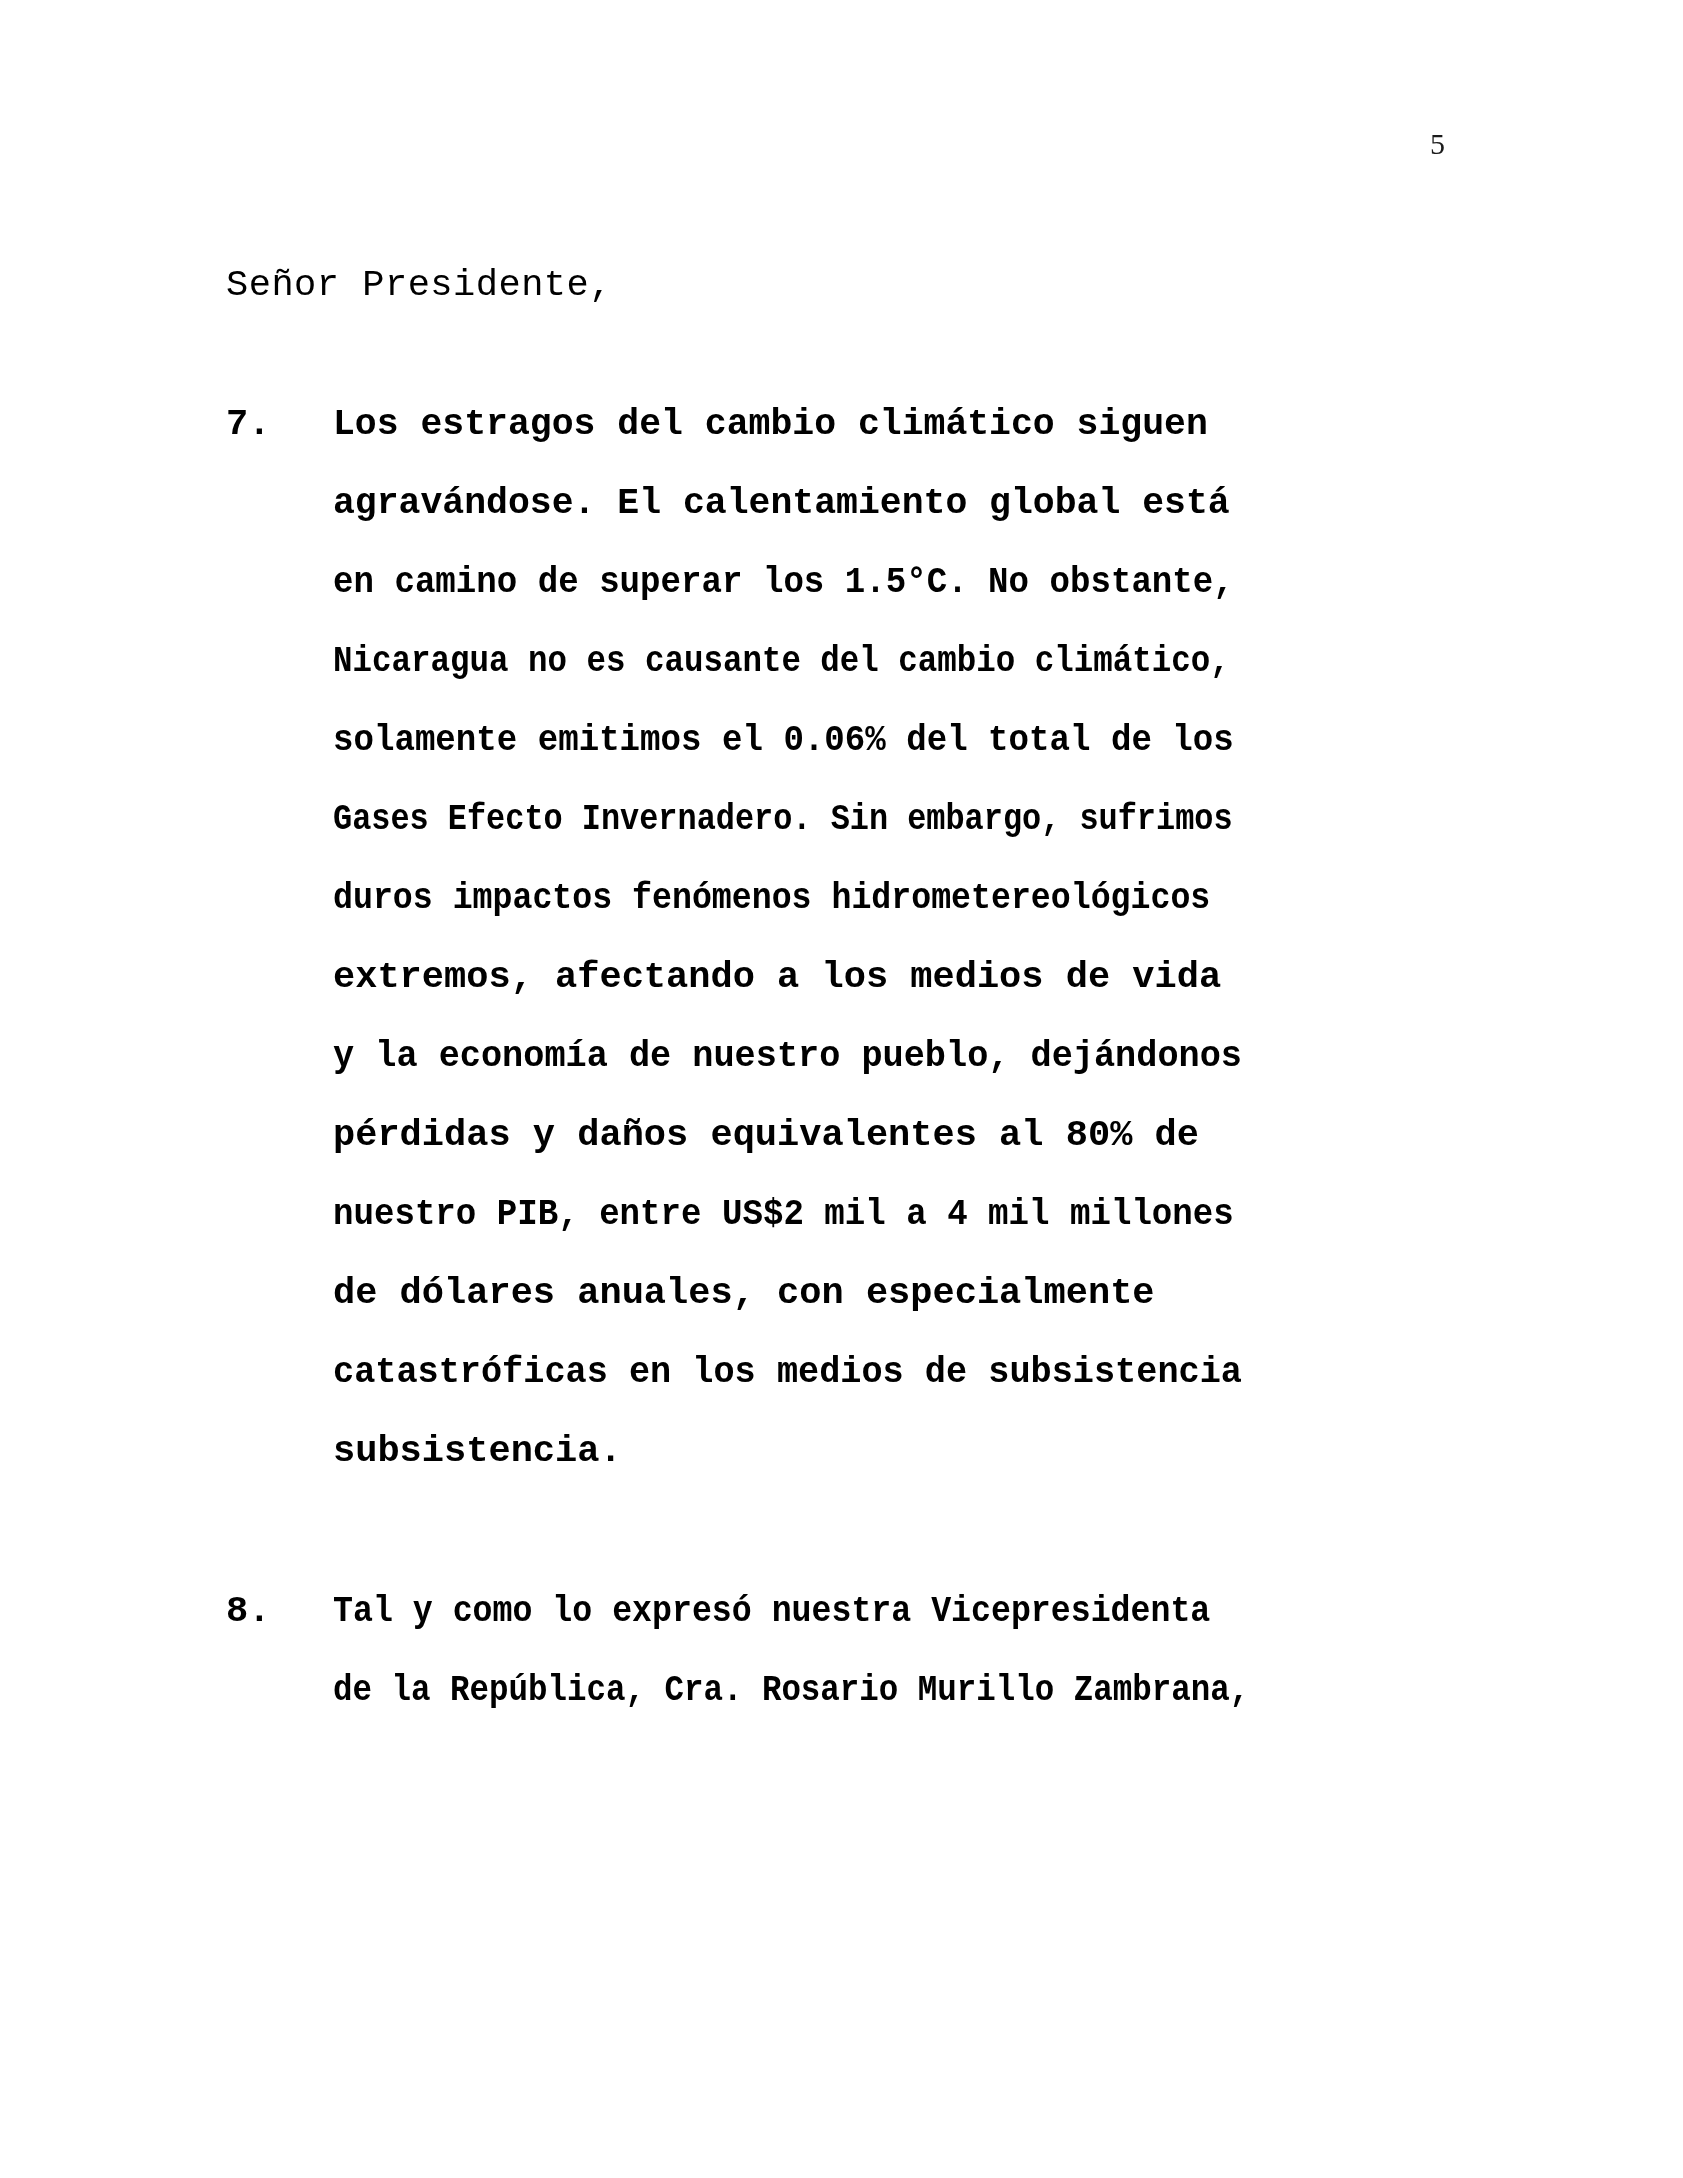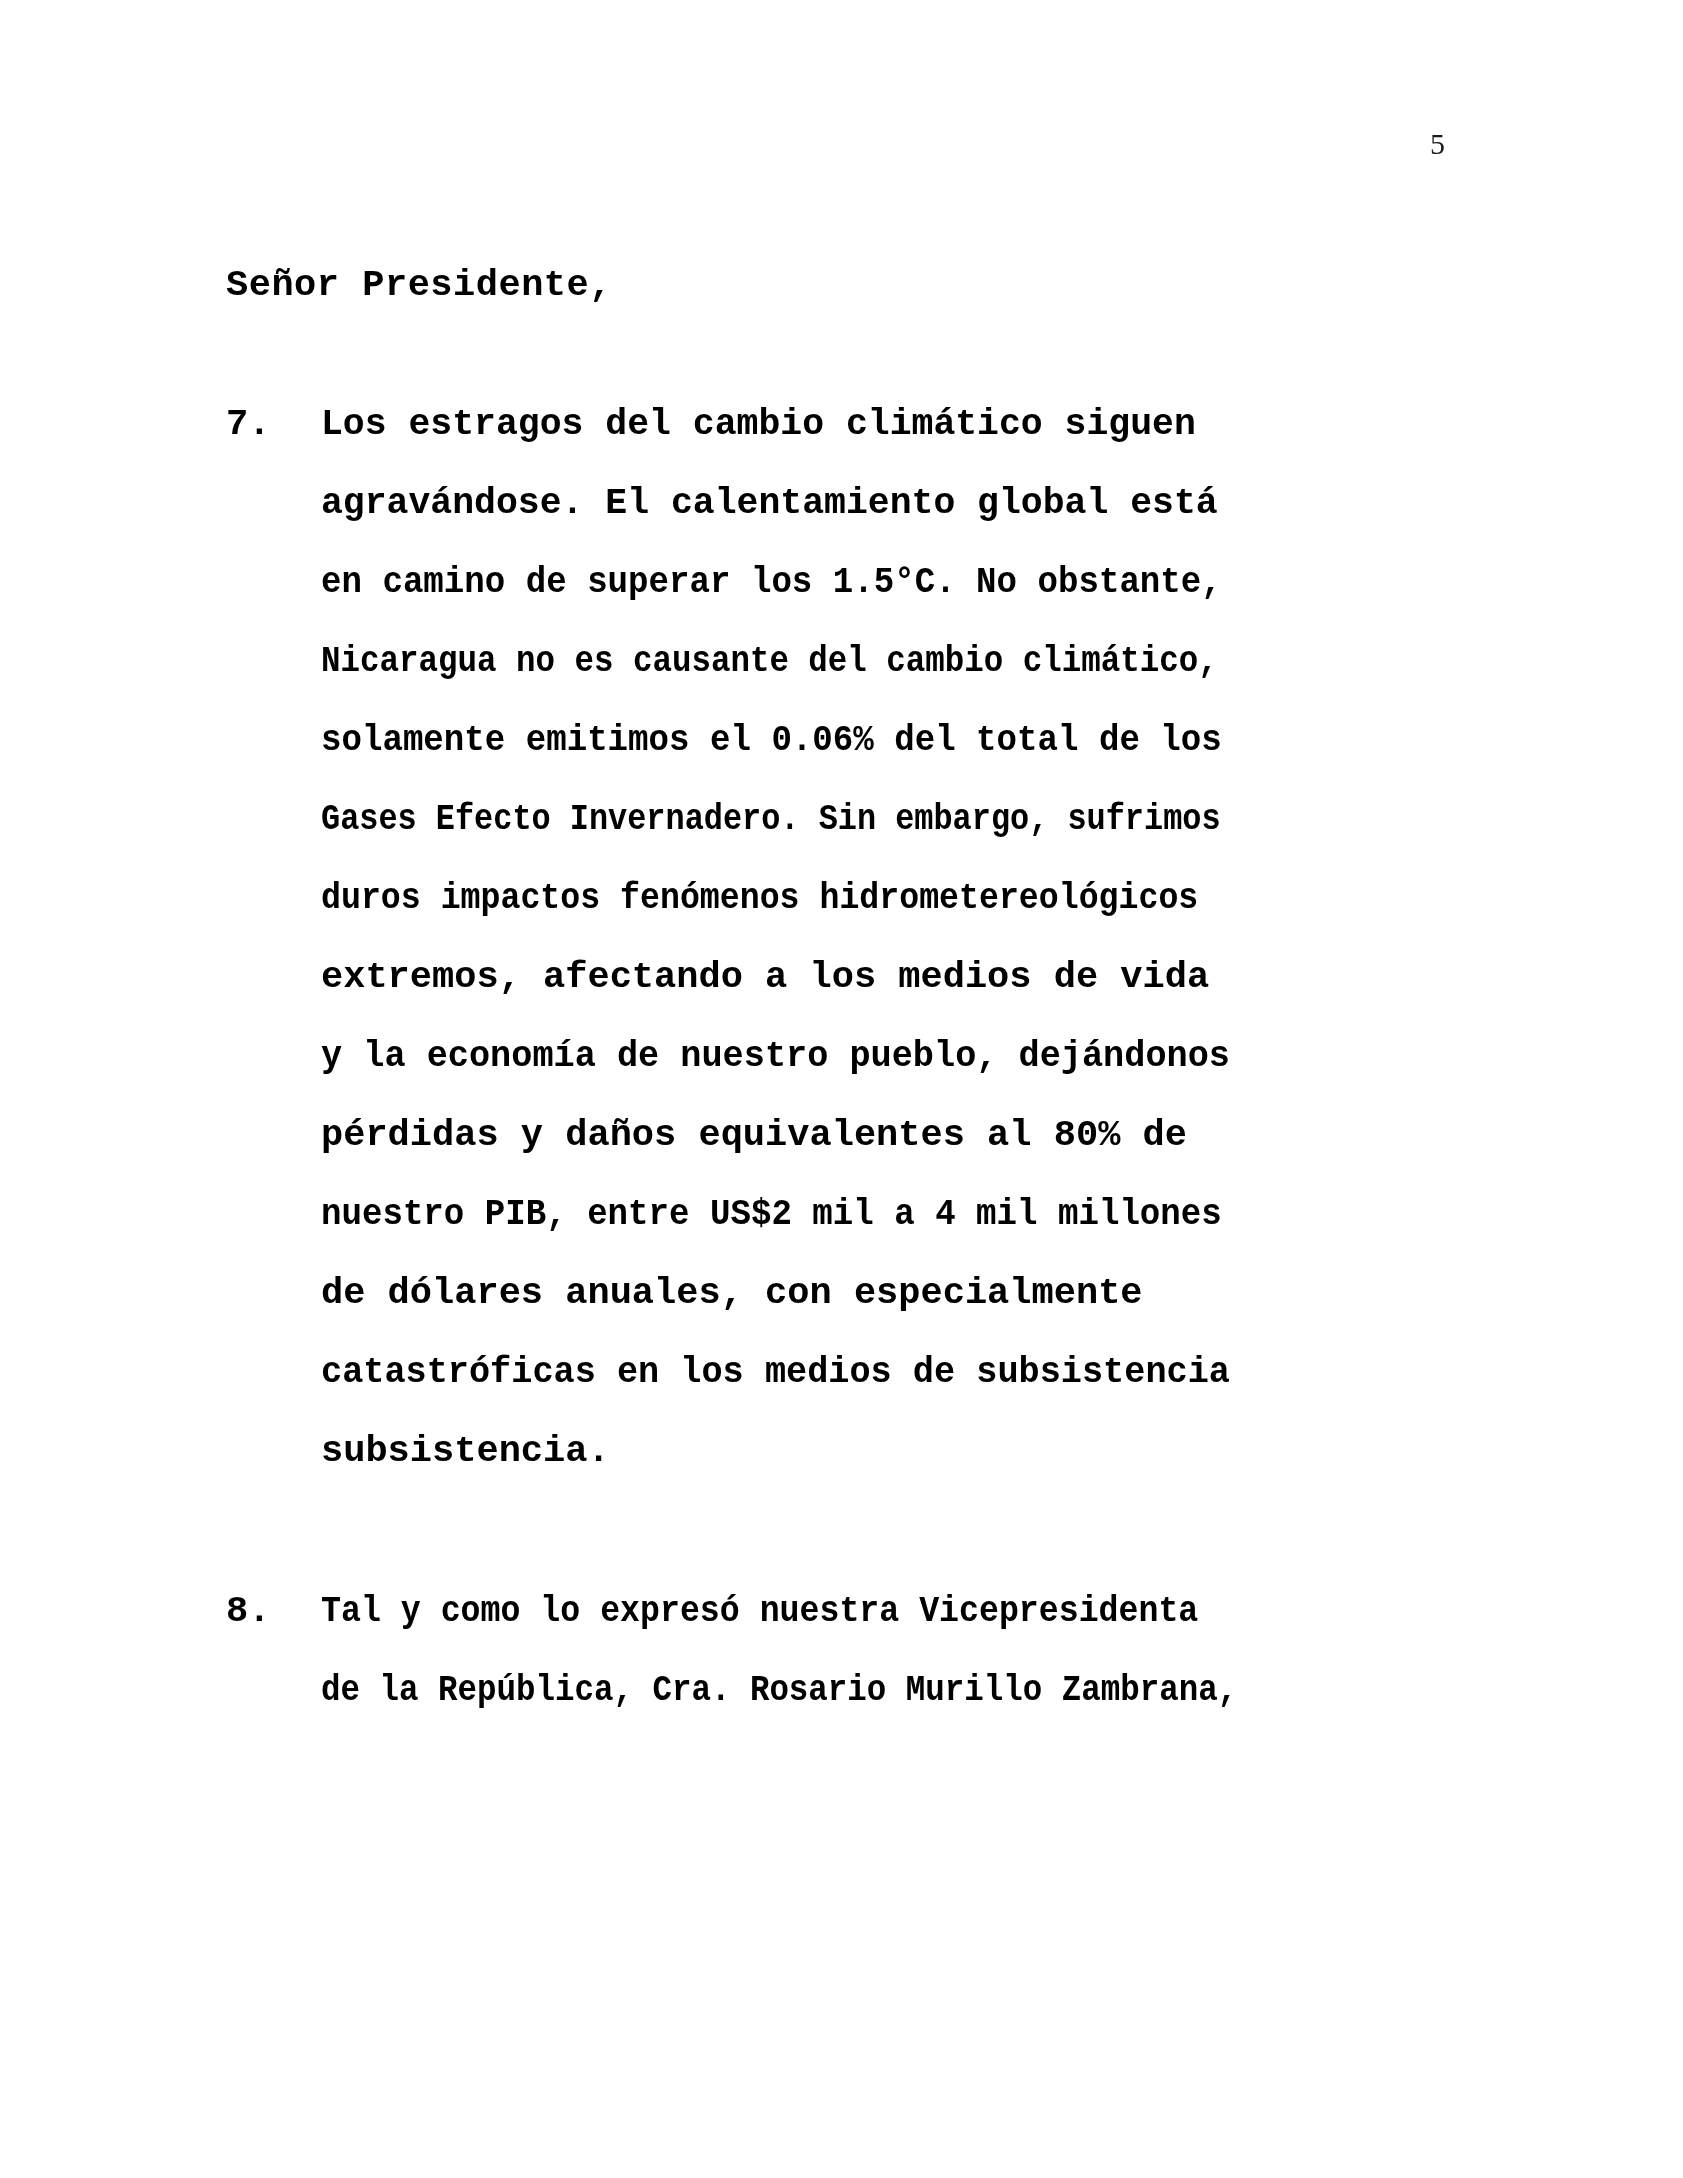--- a/index.html
+++ b/index.html
@@ -32,21 +32,21 @@
   
   .body-block {
     position: absolute;
     top: 267px;
     left: 226px;
     width: 1210px;
   }
 
   .salutation {
     font-family: "Liberation Mono", "DejaVu Sans Mono", monospace;
-    font-weight: bold;
+    font-weight: normal;
     font-size: 37px;
     line-height: 1.0;
     color: #000000;
     margin: 0 0 0 0;
     letter-spacing: 0.5px;
     white-space: pre;
   }
 
   .para {
     display: flex;
@@ -60,20 +60,21 @@
     font-size: 37px;
     line-height: 79px;
     color: #000000;
     width: 95px;
     flex: 0 0 95px;
     white-space: pre;
   }
   .para-body {
     flex: 1 1 auto;
     min-width: 0;
+    margin-left: 12px;
   }
 
   
   .tline {
     font-family: "Liberation Mono", "DejaVu Sans Mono", monospace;
     font-weight: bold;
     font-size: 37px;
     line-height: 79px;
     color: #000000;
     height: 79px;

